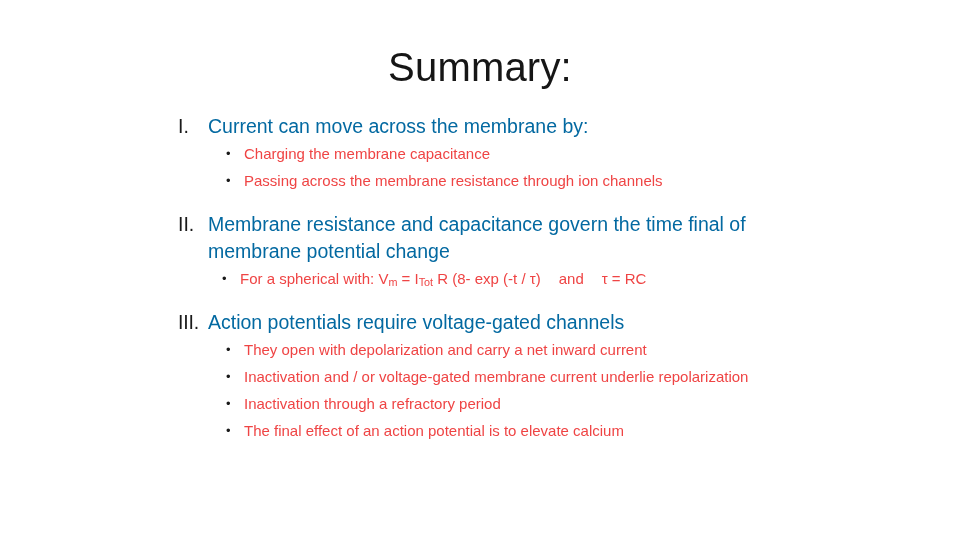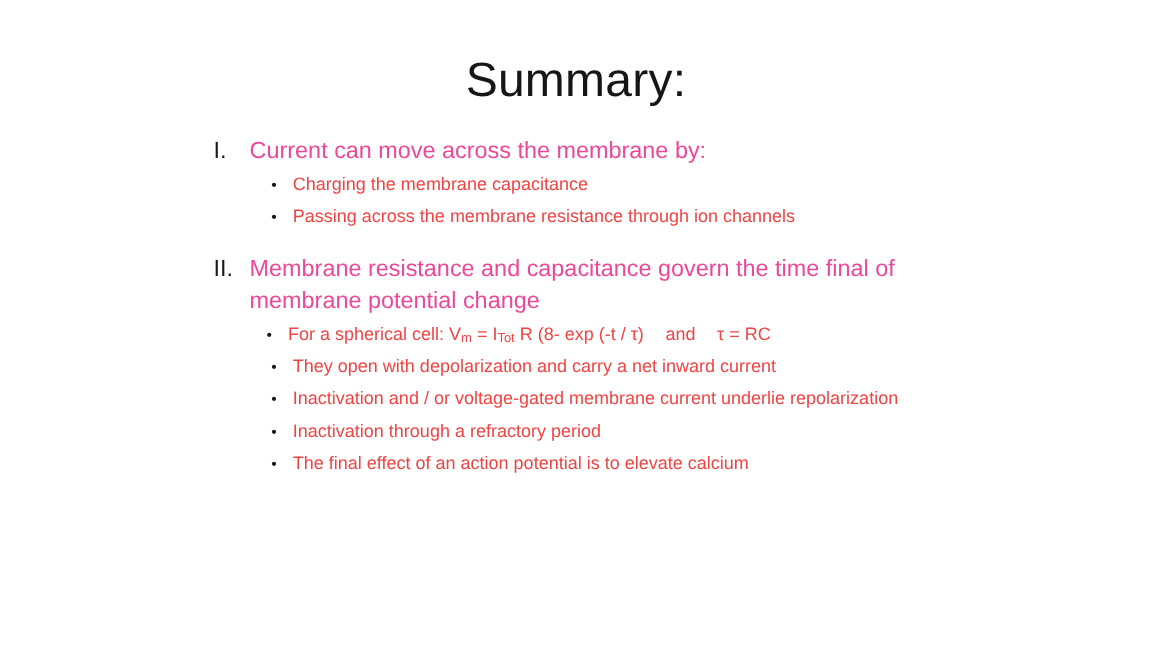--- a/index.html
+++ b/index.html
@@ -65,21 +65,21 @@
     color: #1a1a1a;
   }
   .roman-marker.wide {
     width: 30px;
     letter-spacing: -0.2px;
   }
   .roman-text {
     flex: 1 1 auto;
     font-size: 19.5px;
     line-height: 27px;
-    color: #ec4899;
+    color: #0369a1;
   }
 
   
   .bullet-list {
     margin: 1px 0 0 0;
     padding: 0;
     list-style: none;
   }
   .bullet-list.sub-a { margin-left: 48px; }
   .bullet-list.sub-b { margin-left: 44px; }
@@ -146,24 +146,28 @@
     </ul>
 
     <div class="roman-item gap-top">
       <span class="roman-marker">II.</span>
       <span class="roman-text">Membrane resistance and capacitance govern the time final of membrane potential change</span>
     </div>
 
     <ul class="bullet-list sub-b">
       <li class="bullet-item">
         <span class="bullet-dot">•</span>
-        <span class="bullet-text formula"><span>For a spherical cell: </span><span>V</span><sub>m</sub><span> = </span><span>I</span><sub>Tot</sub><span> R (8- exp (-t / τ)</span><span class="sp"></span><span class="sp"></span><span>and</span><span class="sp"></span><span class="sp"></span><span>τ = RC</span></span>
+        <span class="bullet-text formula"><span>For a spherical with: </span><span>V</span><sub>m</sub><span> = </span><span>I</span><sub>Tot</sub><span> R (8- exp (-t / τ)</span><span class="sp"></span><span class="sp"></span><span>and</span><span class="sp"></span><span class="sp"></span><span>τ = RC</span></span>
       </li>
     </ul>
 
+    <div class="roman-item gap-top">
+      <span class="roman-marker wide">III.</span>
+      <span class="roman-text">Action potentials require voltage-gated channels</span>
+    </div>
 
     <ul class="bullet-list sub-c">
       <li class="bullet-item">
         <span class="bullet-dot">•</span>
         <span class="bullet-text">They open with depolarization and carry a net inward current</span>
       </li>
       <li class="bullet-item tall">
         <span class="bullet-dot">•</span>
         <span class="bullet-text">Inactivation and / or voltage-gated membrane current underlie repolarization</span>
       </li>

